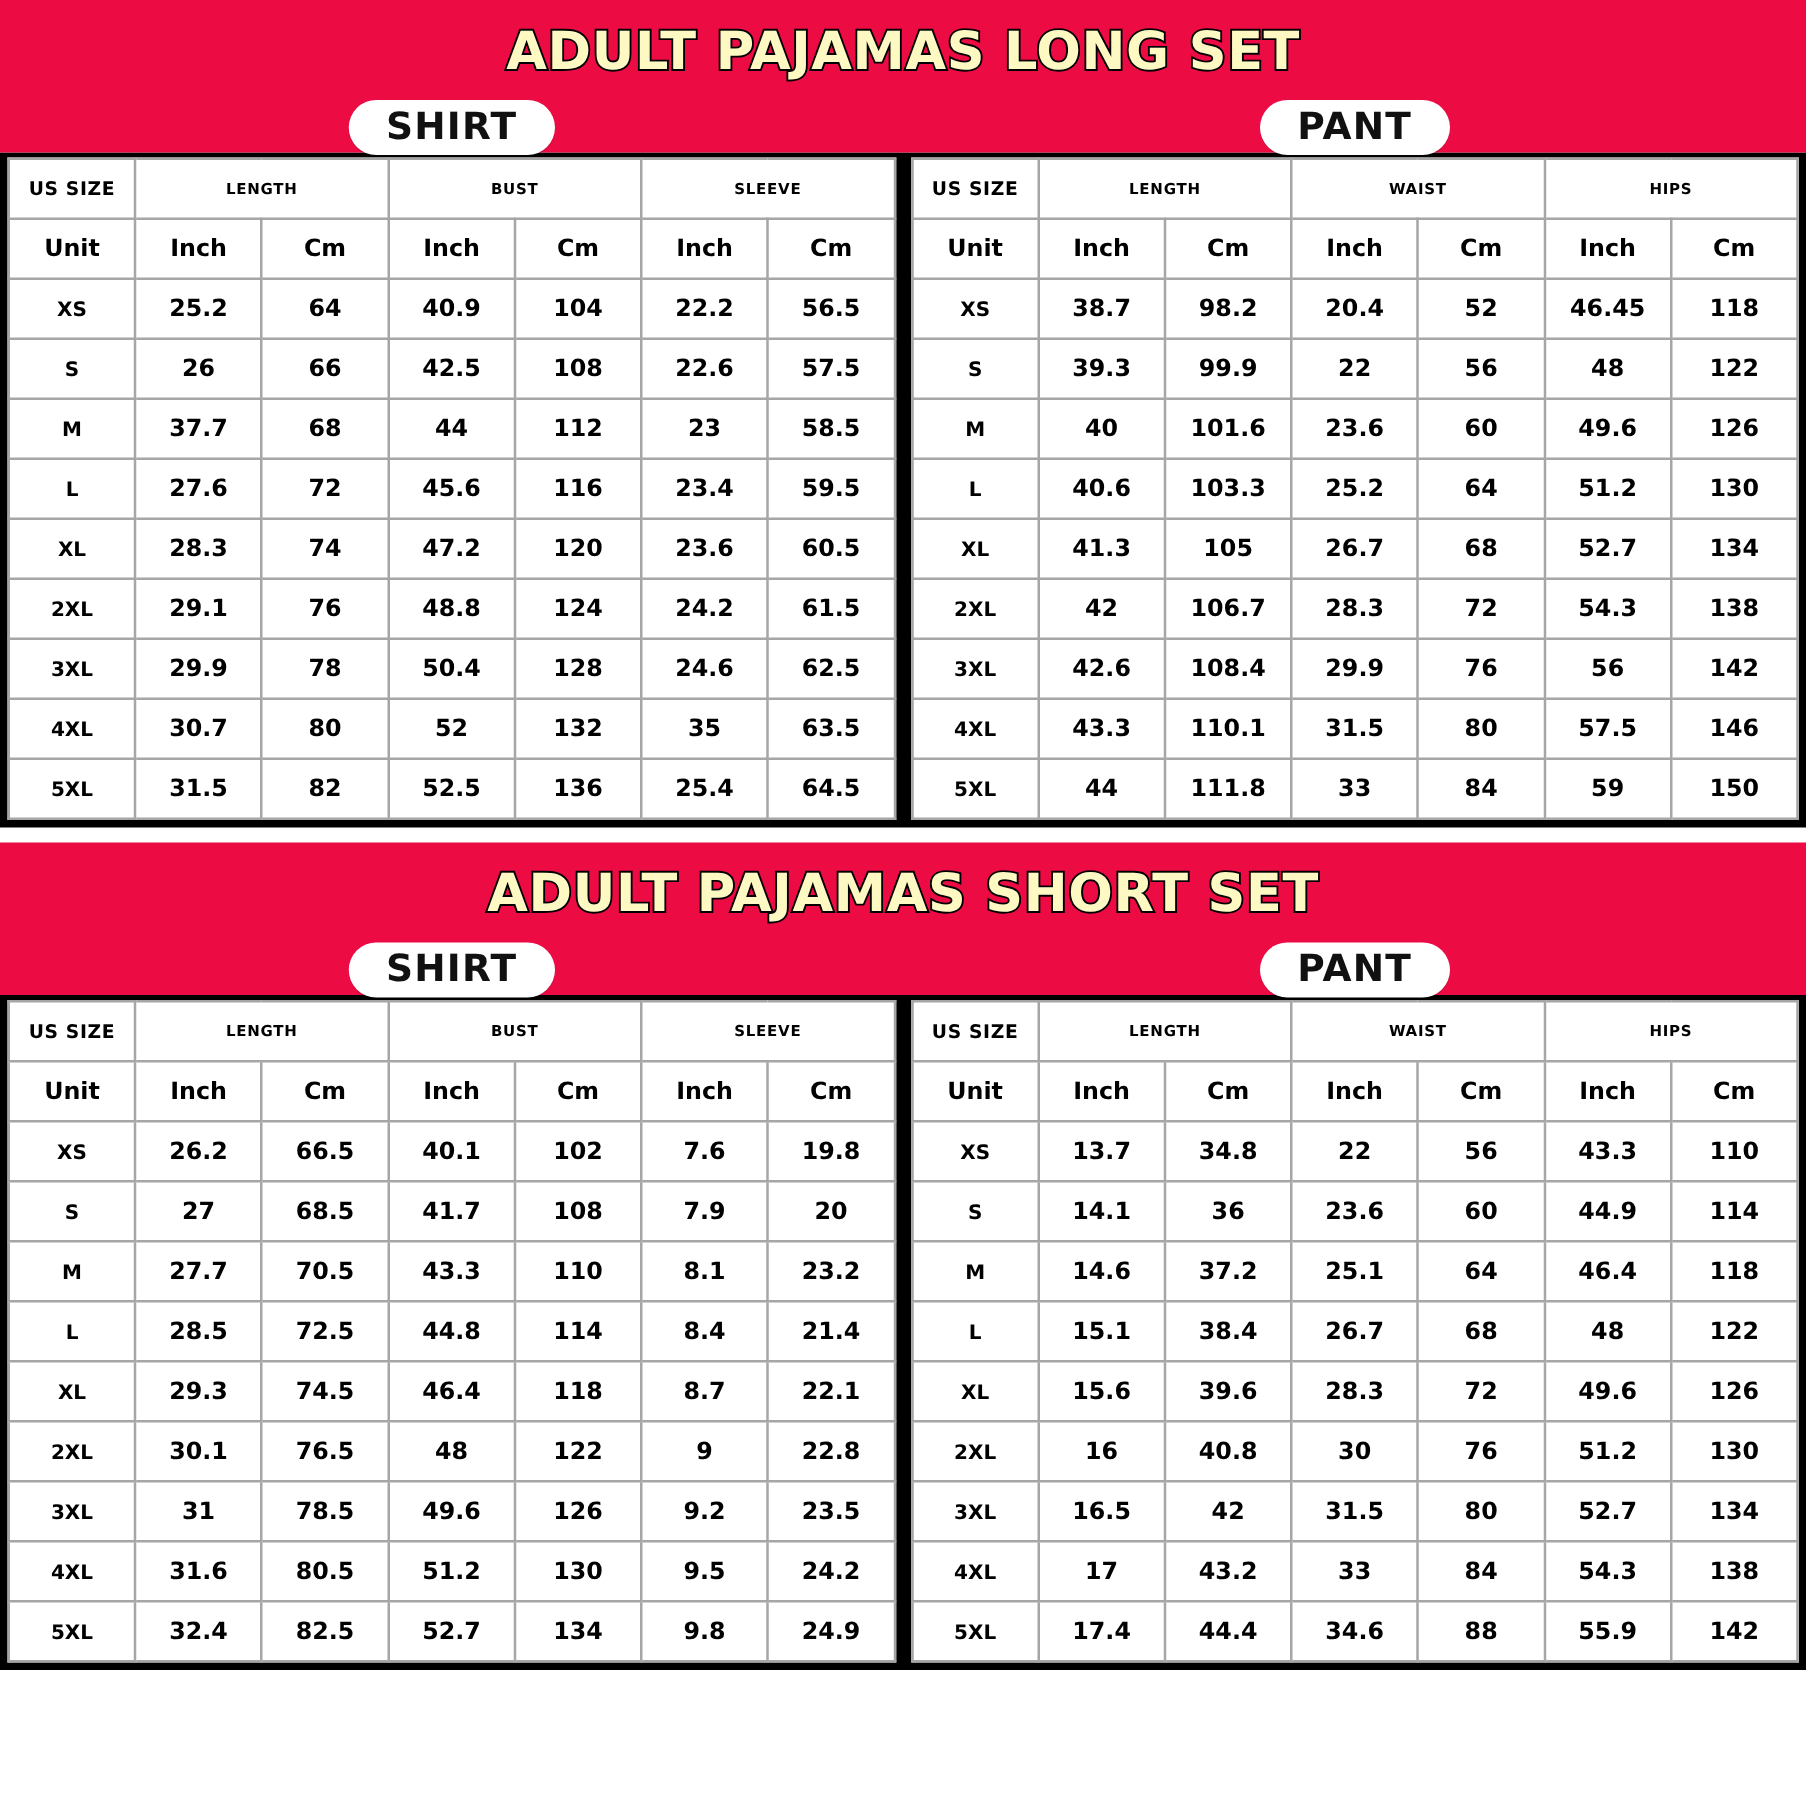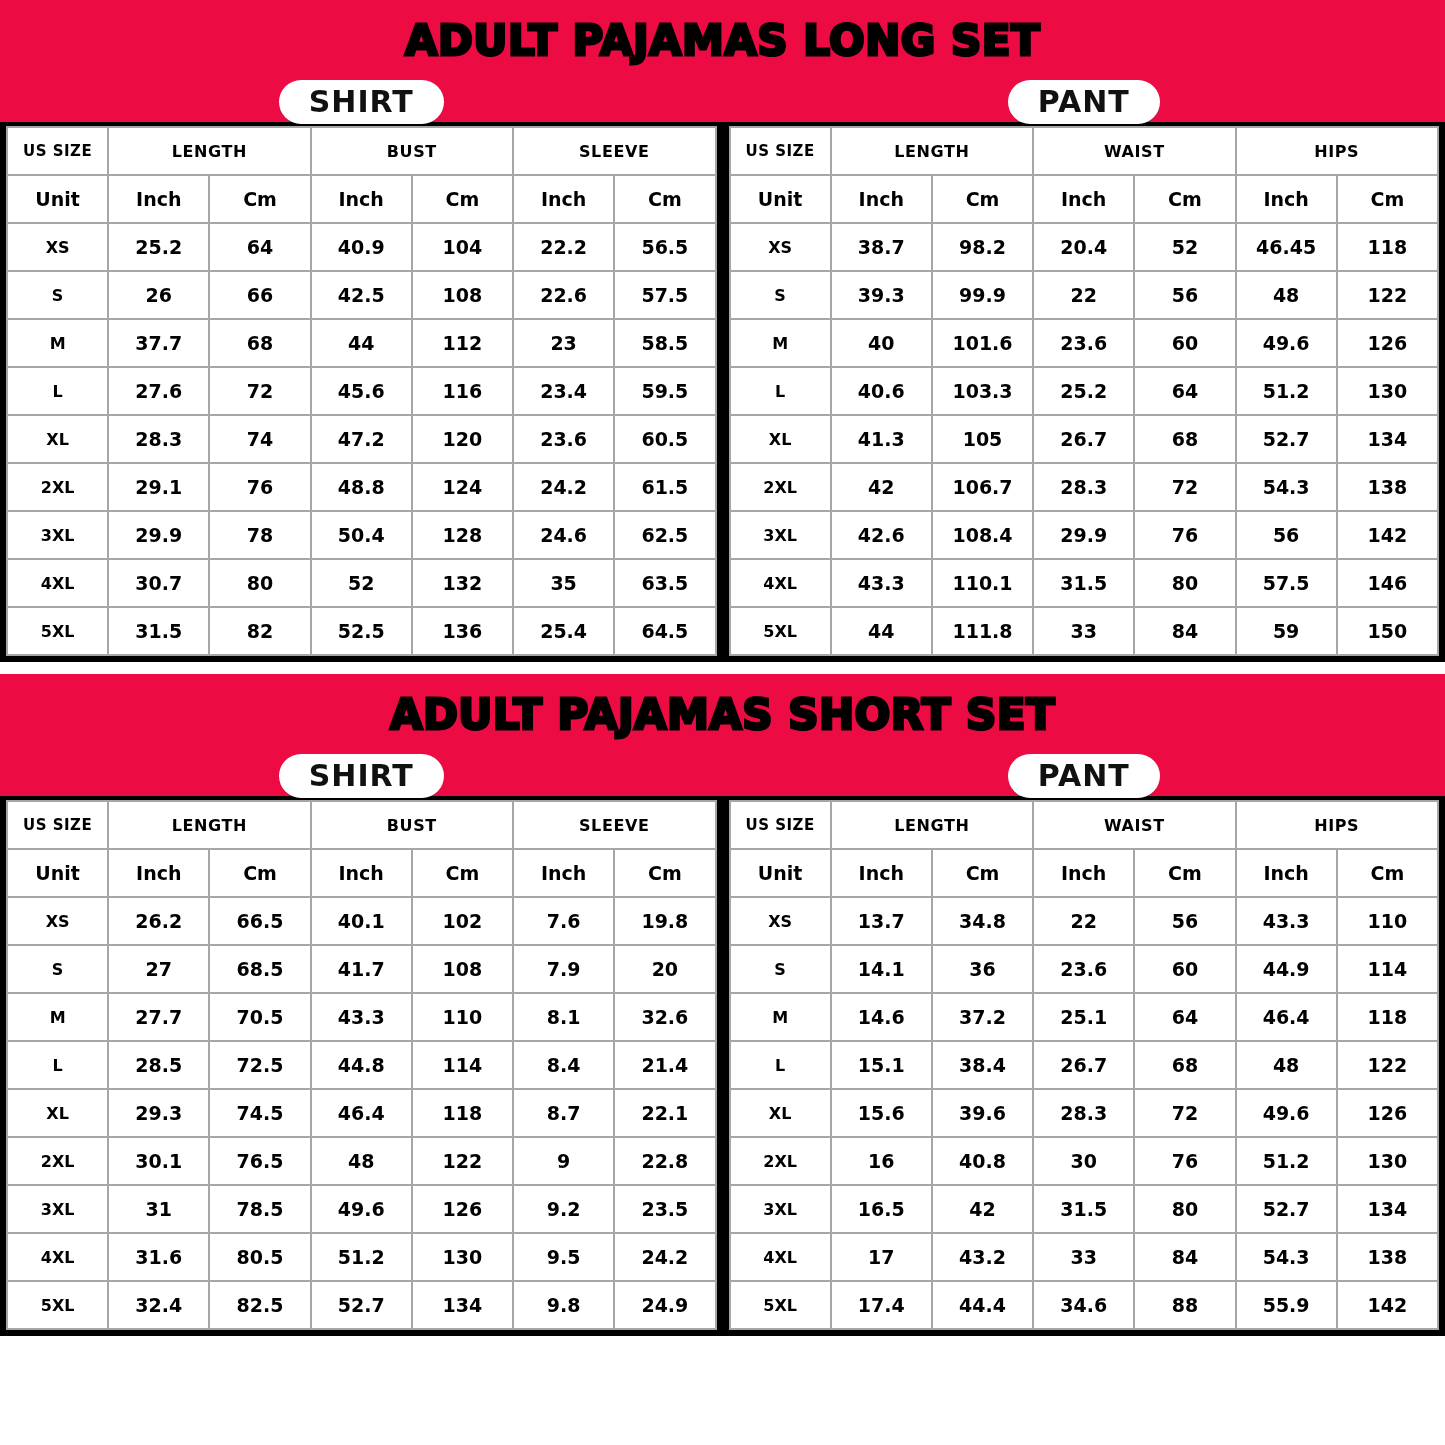--- a/index.html
+++ b/index.html
@@ -23,21 +23,21 @@
     background: #ec0b43;
     width: 100%;
     position: relative;
     padding-top: 18px;
   }
   .banner-title {
     text-align: center;
     font-size: 42px;
     font-weight: bold;
     letter-spacing: 0.5px;
-    color: #000000;
+    color: #fef9c3;
     -webkit-text-stroke: 3px #000000;
     paint-order: stroke fill;
     font-family: "DejaVu Sans", sans-serif;
     line-height: 1.1;
     margin: 0 0 14px 0;
   }
   .pill-row {
     display: flex;
     width: 100%;
     position: relative;
@@ -82,21 +82,21 @@
     border: 2px solid #a6a6a6;
     text-align: center;
     font-family: "DejaVu Sans", sans-serif;
     font-weight: bold;
     color: #000000;
     padding: 0;
     height: 48px;
     font-size: 17px;
   }
   table.size-table th.grp {
-    font-size: 16px;
+    font-size: 12px;
     letter-spacing: 0.6px;
   }
   table.size-table th.us {
     font-size: 15px;
     letter-spacing: 0.5px;
   }
   table.size-table td.unit {
     font-size: 19px;
   }
   table.size-table td.sz {
@@ -387,21 +387,21 @@
                 <td class="val">7.9</td>
                 <td class="val">20</td>
               </tr>
               <tr>
                 <td class="sz">M</td>
                 <td class="val">27.7</td>
                 <td class="val">70.5</td>
                 <td class="val">43.3</td>
                 <td class="val">110</td>
                 <td class="val">8.1</td>
-                <td class="val">32.6</td>
+                <td class="val">23.2</td>
               </tr>
               <tr>
                 <td class="sz">L</td>
                 <td class="val">28.5</td>
                 <td class="val">72.5</td>
                 <td class="val">44.8</td>
                 <td class="val">114</td>
                 <td class="val">8.4</td>
                 <td class="val">21.4</td>
               </tr>

